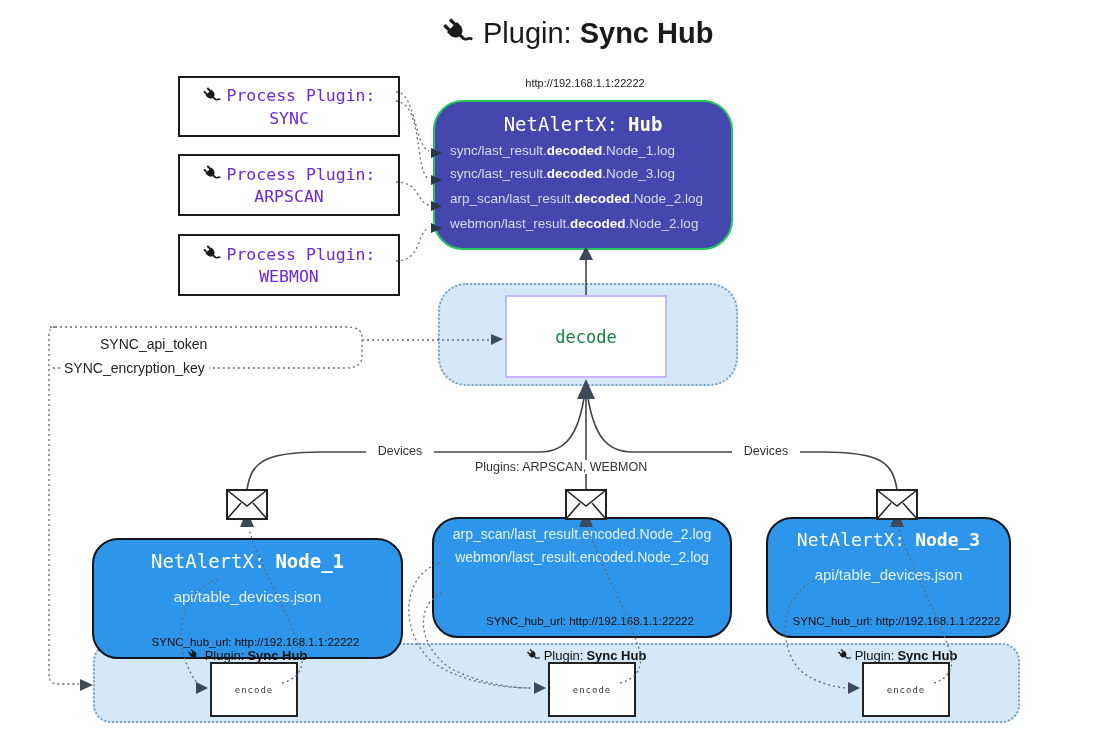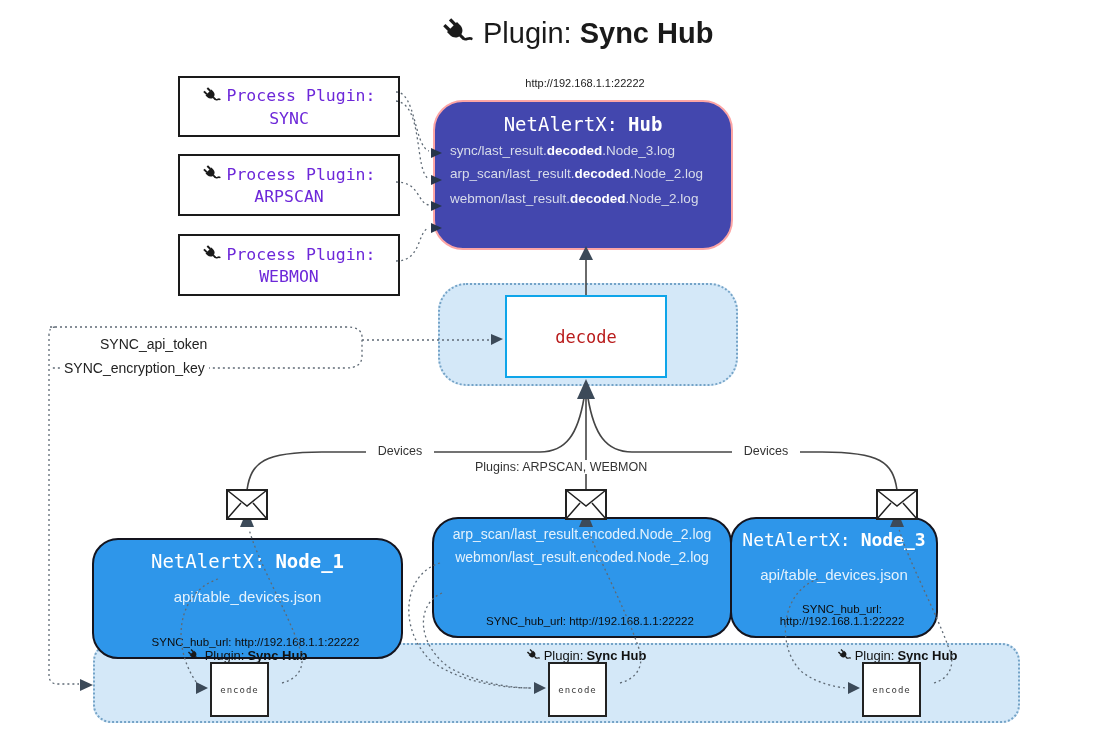--- a/index.html
+++ b/index.html
@@ -17,49 +17,49 @@
   .title-row b{font-weight:700;}
   
   .pbox{position:absolute;z-index:2;background:#fff;border:2px solid #1a1a1a;
         font-family:"DejaVu Sans Mono",monospace;font-size:16.5px;color:#6d28d9;
         display:flex;flex-direction:column;align-items:center;justify-content:center;gap:3px;}
   .pbox .row{display:flex;align-items:center;gap:4px;}
   
   .hub-url{position:absolute;left:485px;top:77px;width:200px;z-index:2;text-align:center;
            font-size:11px;color:#222;}
   .hub{position:absolute;left:433px;top:100px;width:300px;height:150px;z-index:2;
-       background:#4347ae;border:2px solid #fca5a5;border-radius:30px;color:#fff;box-sizing:border-box;}
+       background:#4347ae;border:2px solid #22c55e;border-radius:30px;color:#fff;box-sizing:border-box;}
   .hub-title{font-family:"DejaVu Sans Mono",monospace;font-size:19px;text-align:center;margin-top:11px;}
   .hub-title b{margin-left:10px;}
   .hub-log{font-size:13.5px;color:#d8dcea;padding-left:15px;margin-top:8px;white-space:nowrap;}
   .hub-log:nth-of-type(4),.hub-log:nth-of-type(5){margin-top:10px;}
   .hub-log b{color:#ffffff;}
   
   .dec-wrap{position:absolute;left:438px;top:283px;width:300px;height:103px;z-index:2;
             background:#d4e8f8;border:2px dotted #74a3c7;border-radius:28px;box-sizing:border-box;}
   .dec-box{position:absolute;left:505px;top:295px;width:162px;height:83px;z-index:3;
-           background:#fff;border:2px solid #0ea5e9;box-sizing:border-box;
+           background:#fff;border:2px solid #c4b5fd;box-sizing:border-box;
            display:flex;align-items:center;justify-content:center;
-           font-family:"DejaVu Sans Mono",monospace;font-size:17px;color:#b91c1c;}
+           font-family:"DejaVu Sans Mono",monospace;font-size:17px;color:#15803d;}
   
   .node{position:absolute;z-index:2;background:#2e96ea;border:2px solid #14141e;border-radius:26px;
         color:#fff;text-align:center;box-sizing:border-box;}
   .node-title{font-family:"DejaVu Sans Mono",monospace;font-size:19px;margin-top:10px;white-space:nowrap;}
   .node-title b{margin-left:10px;}
   .node-file{font-size:14px;color:#e4f2fd;white-space:nowrap;}
   .n13 .node-file{margin-top:16px;font-size:15px;}
   .n2 .node-file{margin-top:7px;}
   .node-url{position:absolute;bottom:9px;left:0;right:0;font-size:11.5px;color:#0d0d0d;padding-left:16px;}
   
   .band{position:absolute;left:93px;top:643px;width:927px;height:80px;z-index:1;
         background:#d4e8f8;border:2px dotted #74a3c7;border-radius:18px;box-sizing:border-box;}
   .enc-label{position:absolute;z-index:2;width:160px;height:18px;font-size:13px;color:#111;
              display:flex;align-items:center;justify-content:center;gap:3px;white-space:nowrap;}
   .enc-label b{font-weight:700;}
-  .enc-box{position:absolute;z-index:2;width:59px;height:55px;background:#fff;border:2px solid #222;
+  .enc-box{position:absolute;z-index:2;width:88px;height:55px;background:#fff;border:2px solid #222;
            box-sizing:border-box;display:flex;align-items:center;justify-content:center;
            font-family:"DejaVu Sans Mono",monospace;font-size:9px;letter-spacing:1px;color:#3a3a3a;}
   
   .lbl{position:absolute;z-index:6;background:#fff;text-align:center;font-size:12.5px;color:#333;
        padding:0 3px;white-space:nowrap;}
   .cfg{position:absolute;z-index:6;background:#fff;font-size:14px;color:#222;padding:0 4px;white-space:nowrap;}
   .plug{flex:0 0 auto;}
 </style>
 </head>
 <body>
@@ -182,20 +182,21 @@
       <span>Process Plugin:</span>
     </div>
     <div>WEBMON</div>
   </div>
 
   <div class="hub-url">http://192.168.1.1:22222</div>
   <div class="hub">
     <div class="hub-title mono">
       <span>NetAlertX:</span><b>Hub</b>
     </div>
+    <div class="hub-log"><span>sync/last_result.</span><b>decoded</b><span>.Node_1.log</span></div>
     <div class="hub-log"><span>sync/last_result.</span><b>decoded</b><span>.Node_3.log</span></div>
     <div class="hub-log"><span>arp_scan/last_result.</span><b>decoded</b><span>.Node_2.log</span></div>
     <div class="hub-log"><span>webmon/last_result.</span><b>decoded</b><span>.Node_2.log</span></div>
   </div>
 
   <div class="dec-wrap"></div>
   <div class="dec-box">decode</div>
 
   <div class="cfg" style="left:96px;top:336px;">SYNC_api_token</div>
   <div class="cfg" style="left:60px;top:360px;">SYNC_encryption_key</div>
@@ -209,21 +210,21 @@
       <span>NetAlertX:</span><b>Node_1</b>
     </div>
     <div class="node-file">api/table_devices.json</div>
     <div class="node-url">SYNC_hub_url: http://192.168.1.1:22222</div>
   </div>
   <div class="node n2" style="left:432px;top:517px;width:300px;height:121px;">
     <div class="node-file">arp_scan/last_result.encoded.Node_2.log</div>
     <div class="node-file">webmon/last_result.encoded.Node_2.log</div>
     <div class="node-url">SYNC_hub_url: http://192.168.1.1:22222</div>
   </div>
-  <div class="node n13" style="left:730px;top:517px;width:208px;height:121px;">
+  <div class="node n13" style="left:766px;top:517px;width:245px;height:121px;">
     <div class="node-title" style="font-size:18px;">
       <span>NetAlertX:</span><b>Node_3</b>
     </div>
     <div class="node-file">api/table_devices.json</div>
     <div class="node-url">SYNC_hub_url: http://192.168.1.1:22222</div>
   </div>
 
   <div class="band"></div>
 
   <div class="enc-label" style="left:167px;top:646px;">

